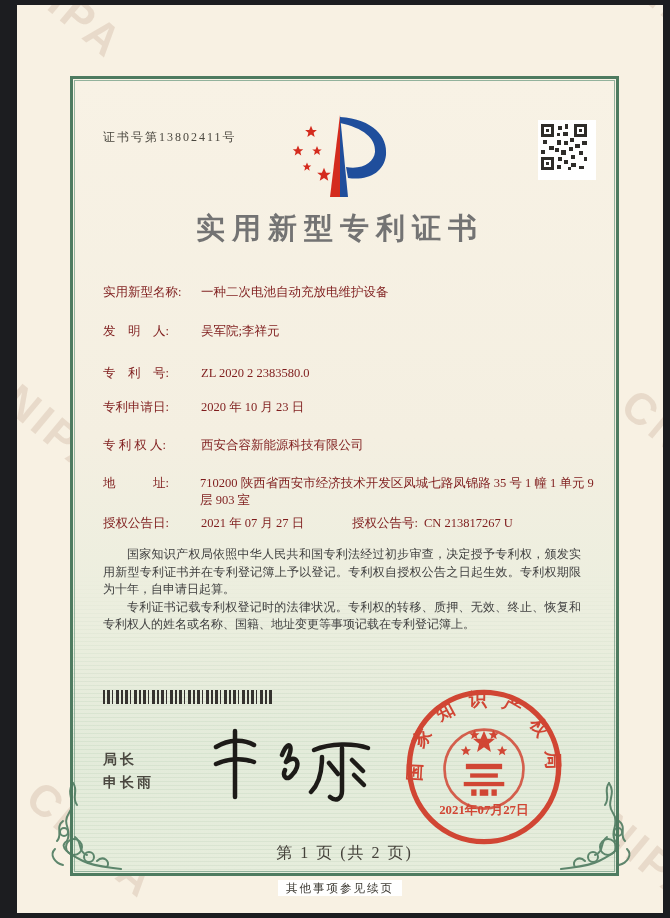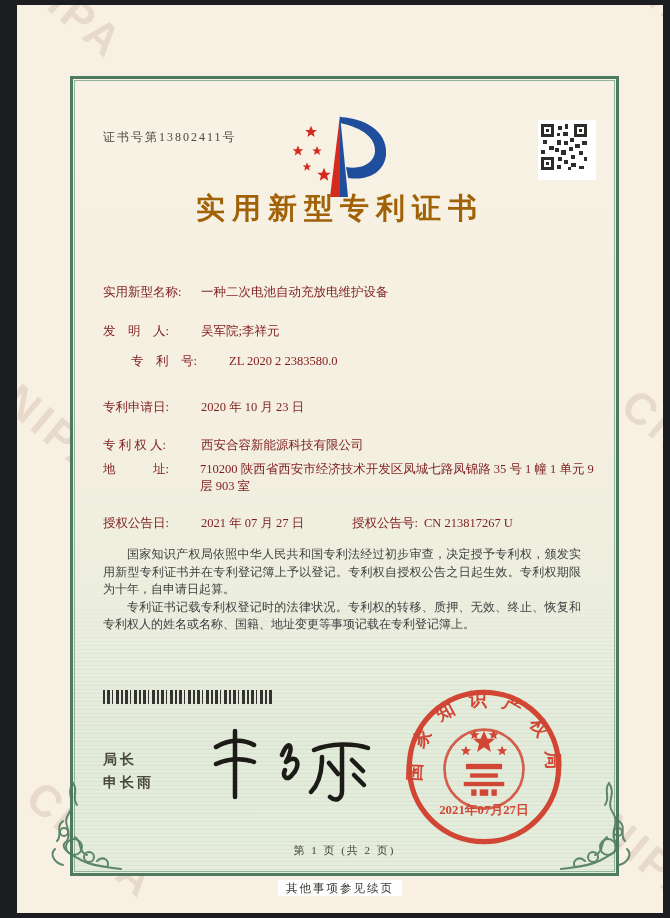--- a/index.html
+++ b/index.html
@@ -33,22 +33,22 @@
     mask-image:linear-gradient(180deg,transparent,black 40%);
     -webkit-mask-image:linear-gradient(180deg,transparent,black 40%);
   }
   .cert-no{
     position:absolute;left:86px;top:116px;font-size:12px;color:#4a473f;
     letter-spacing:2px;z-index:3;margin-top:8px;
   }
   .logo{position:absolute;left:268px;top:100px;width:112px;height:100px;z-index:3;}
   .qr{position:absolute;left:521px;top:115px;width:52px;height:54px;z-index:3;background:#fff;padding:3px;}
   .title{
-    position:absolute;left:0;right:0;top:184px;text-align:center;z-index:3;
-    font-size:29px;font-weight:bold;color:#a16207;letter-spacing:7px;
+    position:absolute;left:0;right:0;top:204px;text-align:center;z-index:3;
+    font-size:29px;font-weight:bold;color:#737373;letter-spacing:7px;
   }
   .row{position:absolute;left:86px;z-index:3;font-size:12.5px;color:#7f1d1d;white-space:nowrap;}
   .row .lab{display:inline-block;min-width:92px;}
   .row .val{margin-left:6px;}
   .row-address{white-space:normal;width:500px;}
   .row-address .val-wrap{
     position:absolute;left:97px;top:0;width:400px;line-height:17px;white-space:normal;
   }
   .pair2{position:absolute;left:249px;top:0;}
   .paras{
@@ -64,21 +64,21 @@
   }
   .signatory{
     position:absolute;left:86px;top:743px;z-index:3;
     font-family:"Liberation Sans","DejaVu Sans",sans-serif;
     font-size:14px;font-weight:bold;color:#4b4840;letter-spacing:3px;line-height:23px;
   }
   .signature{position:absolute;left:185px;top:712px;width:175px;height:95px;z-index:4;}
   .seal{position:absolute;left:387px;top:682px;width:160px;height:160px;z-index:4;opacity:0.93;}
   .page-no{
     position:absolute;left:53px;width:549px;top:838px;text-align:center;z-index:3;
-    font-size:11px;color:#45423b;letter-spacing:2px;
+    font-size:16px;color:#45423b;letter-spacing:2px;
   }
   .footer-note{
     position:absolute;left:0;right:0;top:876px;text-align:center;z-index:3;font-size:11.5px;color:#3f3c35;
   }
   .footer-note span{background:#ffffff;padding:2px 8px;letter-spacing:2px;}
   .corner{position:absolute;z-index:5;width:92px;height:96px;}
   .corner-bl{left:20px;top:772px;}
   .corner-br{left:536px;top:772px;transform:scaleX(-1);}
 </style>
 </head>
@@ -159,30 +159,30 @@
   </div>
 
   <div class="title">实用新型专利证书</div>
 
   <div class="row" style="top:279px;">
     <span class="lab">实用新型名称:</span><span class="val">一种二次电池自动充放电维护设备</span>
   </div>
   <div class="row" style="top:318px;">
     <span class="lab">发　明　人:</span><span class="val">吴军院;李祥元</span>
   </div>
-  <div class="row" style="top:348px;margin-left:28px;">
+  <div class="row" style="top:360px;">
     <span class="lab">专　利　号:</span><span class="val">ZL 2020 2 2383580.0</span>
   </div>
   <div class="row" style="top:394px;">
     <span class="lab">专利申请日:</span><span class="val">2020 年 10 月 23 日</span>
   </div>
   <div class="row" style="top:432px;">
     <span class="lab">专 利 权 人:</span><span class="val">西安合容新能源科技有限公司</span>
   </div>
-  <div class="row row-address" style="top:456px;">
+  <div class="row row-address" style="top:470px;">
     <span class="lab">地　　　址:</span>
     <span class="val-wrap">710200 陕西省西安市经济技术开发区凤城七路凤锦路 35 号 1 幢 1 单元 9 层 903 室</span>
   </div>
   <div class="row" style="top:510px;">
     <span class="lab">授权公告日:</span><span class="val">2021 年 07 月 27 日</span>
     <span class="pair2">
       <span class="lab" style="min-width:0;">授权公告号:</span><span class="val">CN 213817267 U</span>
     </span>
   </div>
 

